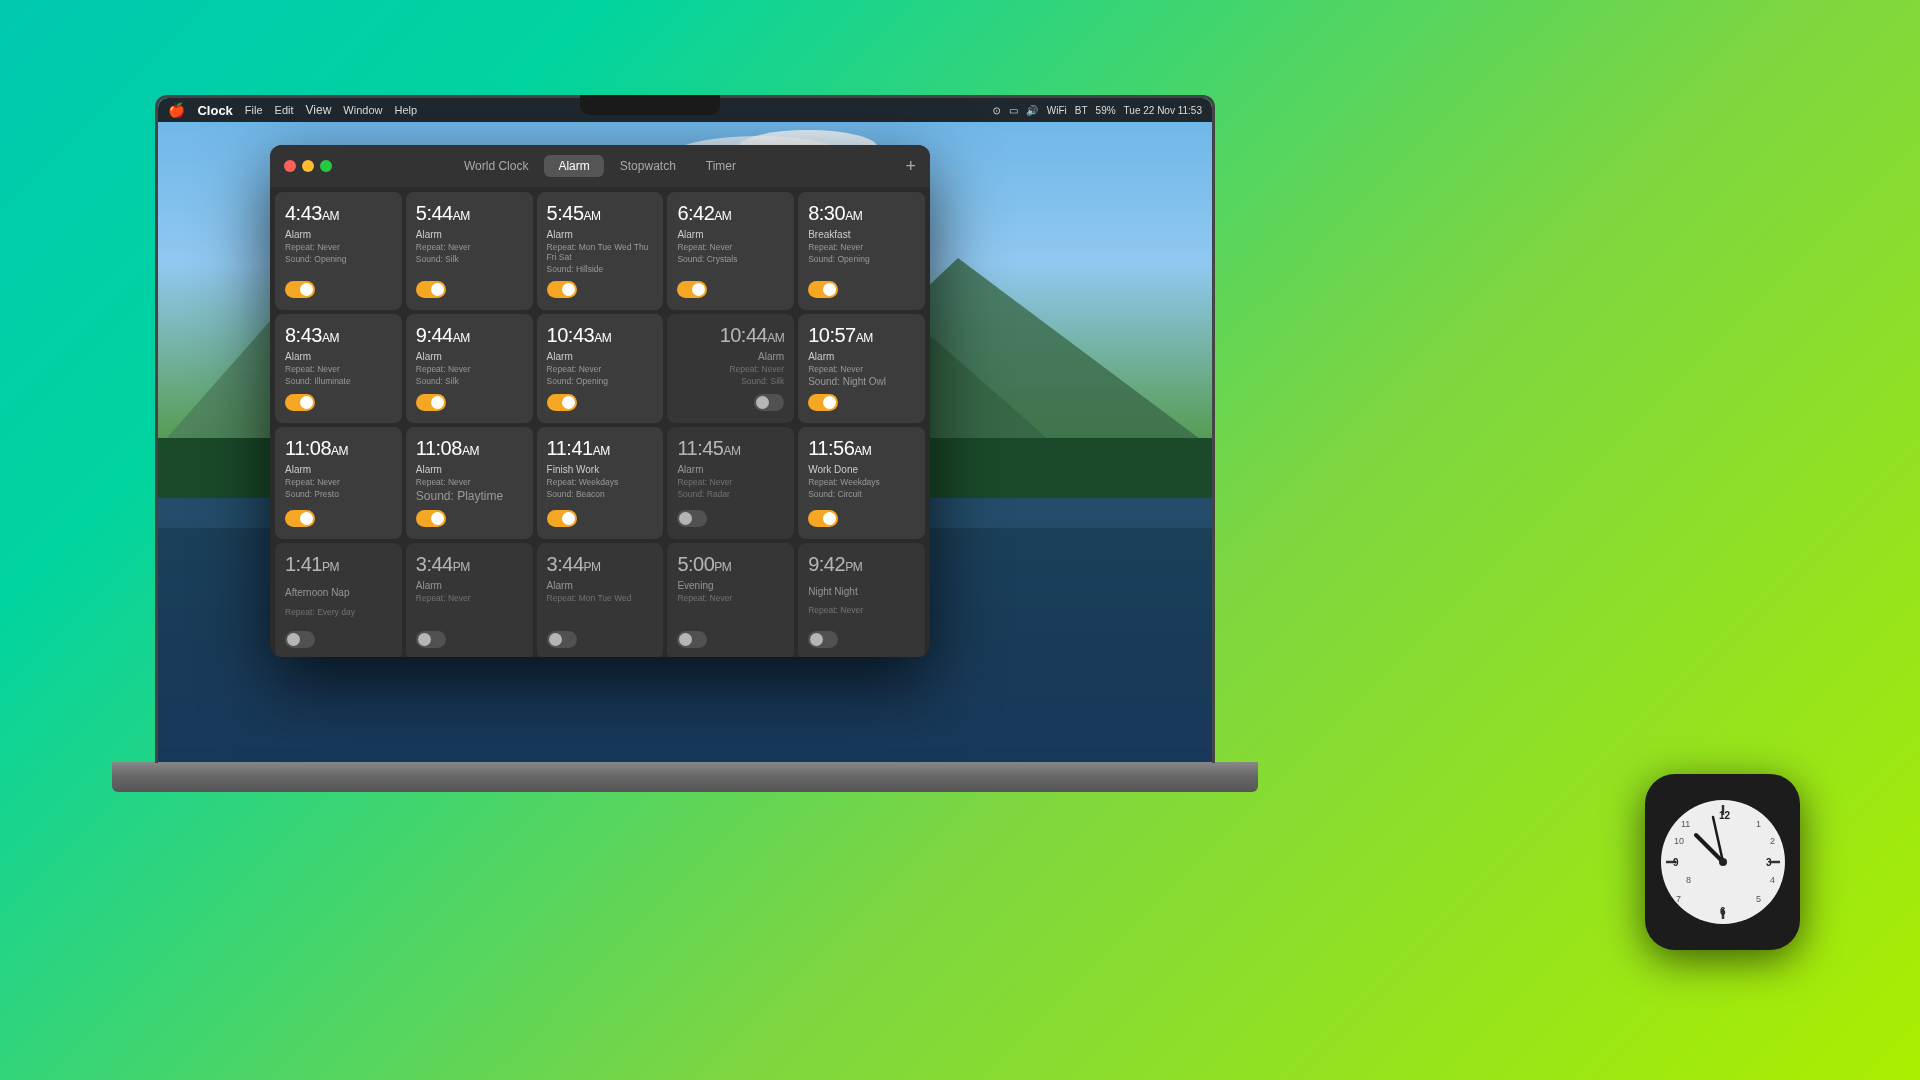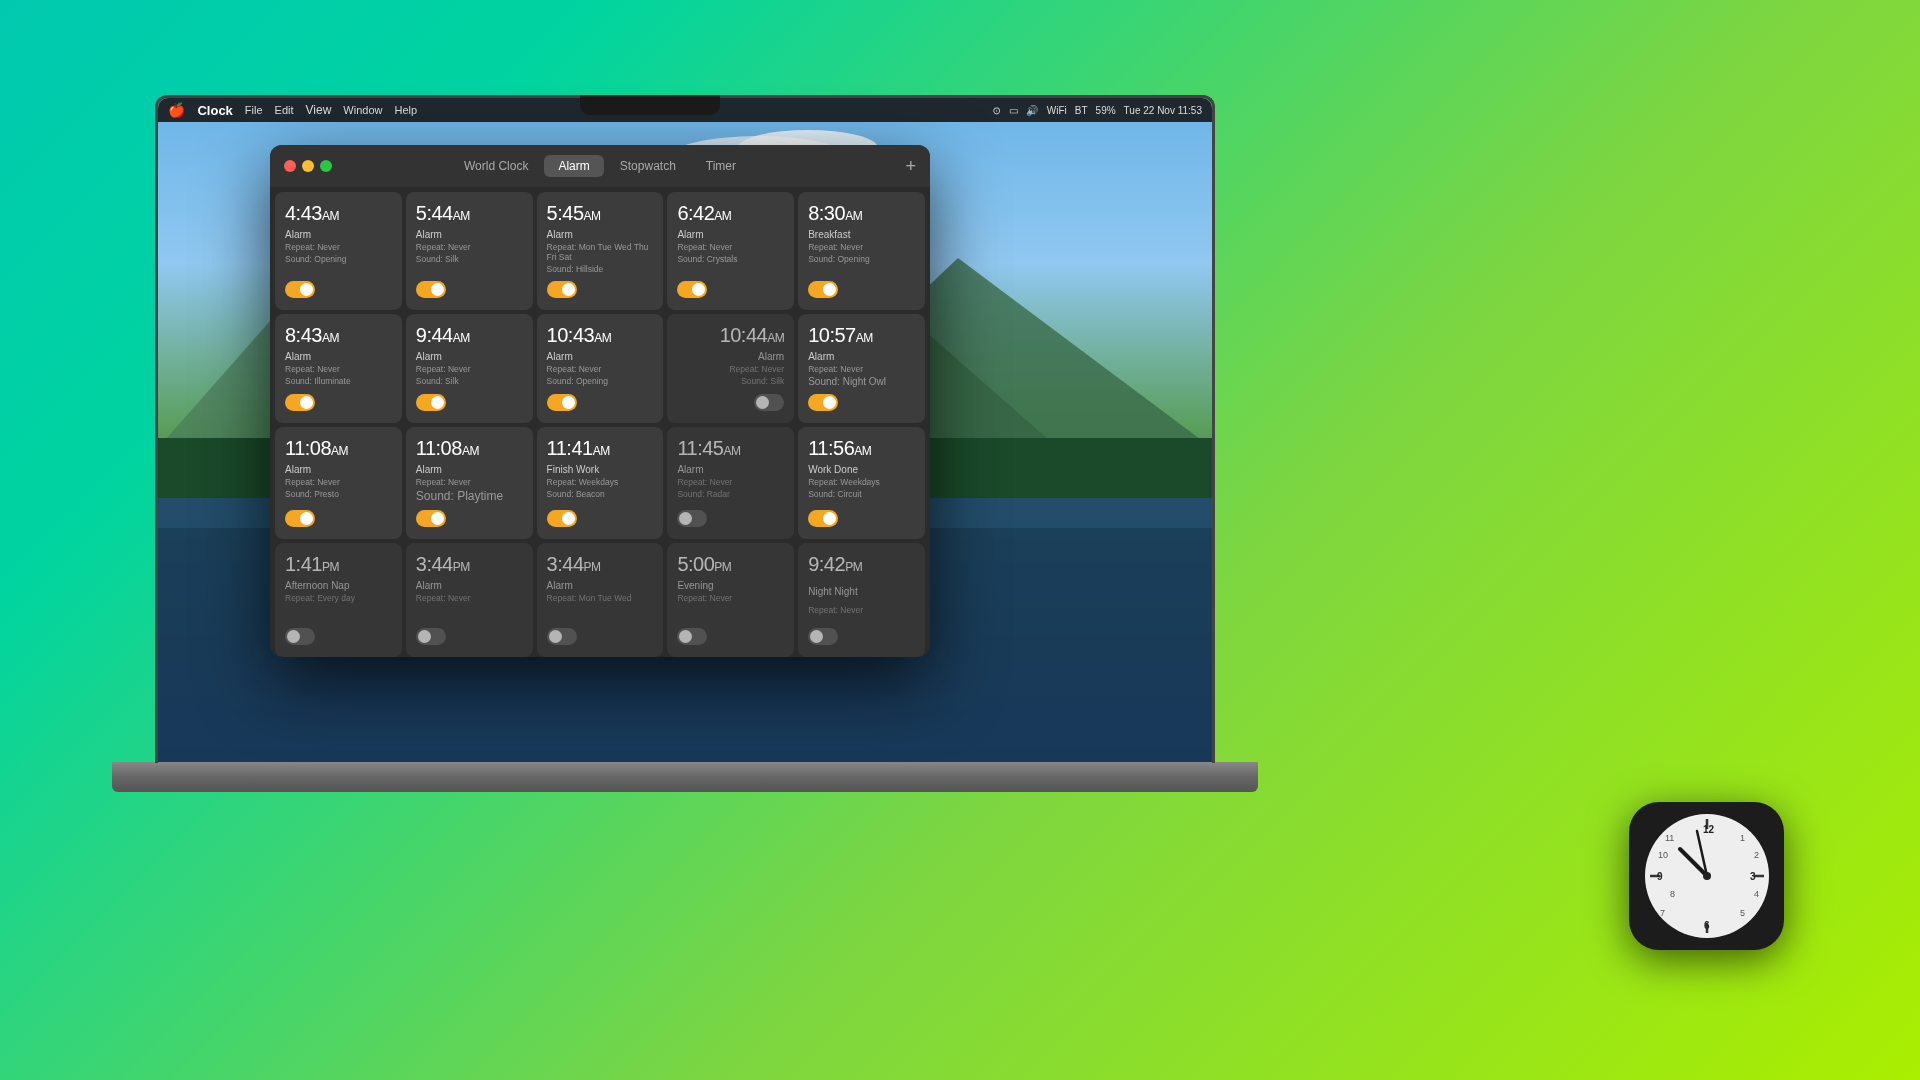--- a/index.html
+++ b/index.html
@@ -195,21 +195,21 @@
         <div style="font-size: 8.5px; color: rgb(153, 153, 153);">Sound: Radar</div>
         <div style="margin-top: auto; padding-top: 5px;"><div style="width: 30px; height: 17px; border-radius: 9px; position: relative; display: inline-block; background: rgb(102, 102, 102);"><div style="position: absolute; width: 13px; height: 13px; background: rgb(255, 255, 255); border-radius: 50%; top: 2px; left: 2px;"></div></div></div>
       </div>
       <div style="background: rgb(60, 60, 60); border-radius: 8px; padding: 10px 10px 8px; display: flex; flex-direction: column; gap: 2px; cursor: pointer;">
         <div style="font-size: 20px; font-weight: 300; color: rgb(255, 255, 255); letter-spacing: -0.5px; line-height: 1.1;">11:56<span style="font-size:12px; font-weight:400;">AM</span></div>
         <div style="font-size: 10px; color: rgb(204, 204, 204); font-weight: 500; margin-top: 3px;">Work Done</div>
         <div style="font-size: 8.5px; color: rgb(153, 153, 153);">Repeat: Weekdays</div>
         <div style="font-size: 8.5px; color: rgb(153, 153, 153);">Sound: Circuit</div>
         <div style="margin-top: auto; padding-top: 5px;"><div style="width: 30px; height: 17px; border-radius: 9px; position: relative; display: inline-block; background: rgb(245, 166, 35);"><div style="position: absolute; width: 13px; height: 13px; background: rgb(255, 255, 255); border-radius: 50%; top: 2px; right: 2px;"></div></div></div>
       </div>
-      <div style="background: rgb(60, 60, 60); border-radius: 8px; padding: 10px 10px 8px; display: flex; flex-direction: column; gap: 2px; cursor: pointer; opacity: 0.65;">
+      <div style="background: rgb(60, 60, 60); border-radius: 8px; padding: 10px 10px 8px; display: flex; flex-direction: column; gap: 9px; cursor: pointer; opacity: 0.65;">
         <div style="font-size: 20px; font-weight: 300; color: rgb(255, 255, 255); letter-spacing: -0.5px; line-height: 1.1;">1:41<span style="font-size:12px; font-weight:400;">PM</span></div>
         <div style="font-size: 10px; color: rgb(204, 204, 204); font-weight: 500; margin-top: 3px;">Afternoon Nap</div>
         <div style="font-size: 8.5px; color: rgb(153, 153, 153);">Repeat: Every day</div>
         <div style="margin-top: auto; padding-top: 5px;"><div style="width: 30px; height: 17px; border-radius: 9px; position: relative; display: inline-block; background: rgb(102, 102, 102);"><div style="position: absolute; width: 13px; height: 13px; background: rgb(255, 255, 255); border-radius: 50%; top: 2px; left: 2px;"></div></div></div>
       </div>
       <div style="background: rgb(60, 60, 60); border-radius: 8px; padding: 10px 10px 8px; display: flex; flex-direction: column; gap: 2px; cursor: pointer; opacity: 0.65;">
         <div style="font-size: 20px; font-weight: 300; color: rgb(255, 255, 255); letter-spacing: -0.5px; line-height: 1.1;">3:44<span style="font-size:12px; font-weight:400;">PM</span></div>
         <div style="font-size: 10px; color: rgb(204, 204, 204); font-weight: 500; margin-top: 3px;">Alarm</div>
         <div style="font-size: 8.5px; color: rgb(153, 153, 153);">Repeat: Never</div>
         <div style="margin-top: auto; padding-top: 5px;"><div style="width: 30px; height: 17px; border-radius: 9px; position: relative; display: inline-block; background: rgb(102, 102, 102);"><div style="position: absolute; width: 13px; height: 13px; background: rgb(255, 255, 255); border-radius: 50%; top: 2px; left: 2px;"></div></div></div>
@@ -228,21 +228,21 @@
       </div>
       <div style="background: rgb(60, 60, 60); border-radius: 8px; padding: 10px 10px 8px; display: flex; flex-direction: column; gap: 8px; cursor: pointer; opacity: 0.65;">
         <div style="font-size: 20px; font-weight: 300; color: rgb(255, 255, 255); letter-spacing: -0.5px; line-height: 1.1;">9:42<span style="font-size:12px; font-weight:400;">PM</span></div>
         <div style="font-size: 10px; color: rgb(204, 204, 204); font-weight: 500; margin-top: 3px;">Night Night</div>
         <div style="font-size: 8.5px; color: rgb(153, 153, 153);">Repeat: Never</div>
         <div style="margin-top: auto; padding-top: 5px;"><div style="width: 30px; height: 17px; border-radius: 9px; position: relative; display: inline-block; background: rgb(102, 102, 102);"><div style="position: absolute; width: 13px; height: 13px; background: rgb(255, 255, 255); border-radius: 50%; top: 2px; left: 2px;"></div></div></div>
       </div>
     </div>
 </div>
 
-<div style="position:absolute; right:136px; bottom:130px; width:155px; height:148px; background:#1c1c1c; border-radius:30px; display:flex; align-items:center; justify-content:center; box-shadow: 0 10px 40px rgba(0,0,0,0.6); z-index:60;">
+<div style="position:absolute; right:120px; bottom:130px; width:155px; height:176px; background:#1c1c1c; border-radius:30px; display:flex; align-items:center; justify-content:center; box-shadow: 0 10px 40px rgba(0,0,0,0.6); z-index:60;">
   <svg width="130" height="130" viewBox="0 0 130 130">
 
     <circle cx="65" cy="65" r="62" fill="#f0f0f0"></circle>
     <circle cx="65" cy="65" r="60" fill="#eeeeee"></circle>
 
     <line x1="65" y1="8" x2="65" y2="18" stroke="#333" stroke-width="2.5"></line>
     <line x1="65" y1="112" x2="65" y2="122" stroke="#333" stroke-width="2.5"></line>
     <line x1="8" y1="65" x2="18" y2="65" stroke="#333" stroke-width="2.5"></line>
     <line x1="112" y1="65" x2="122" y2="65" stroke="#333" stroke-width="2.5"></line>
 

